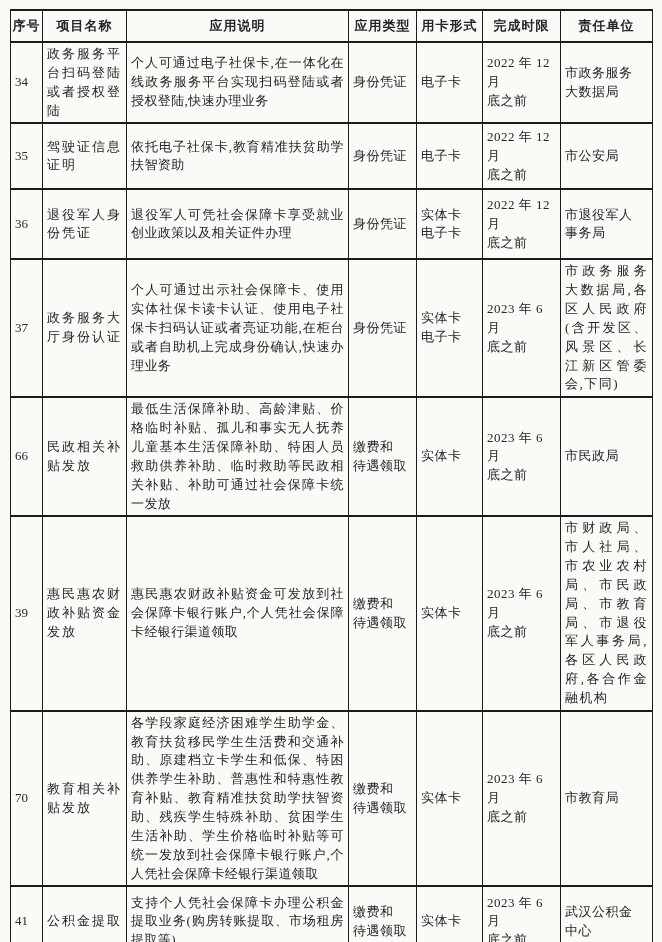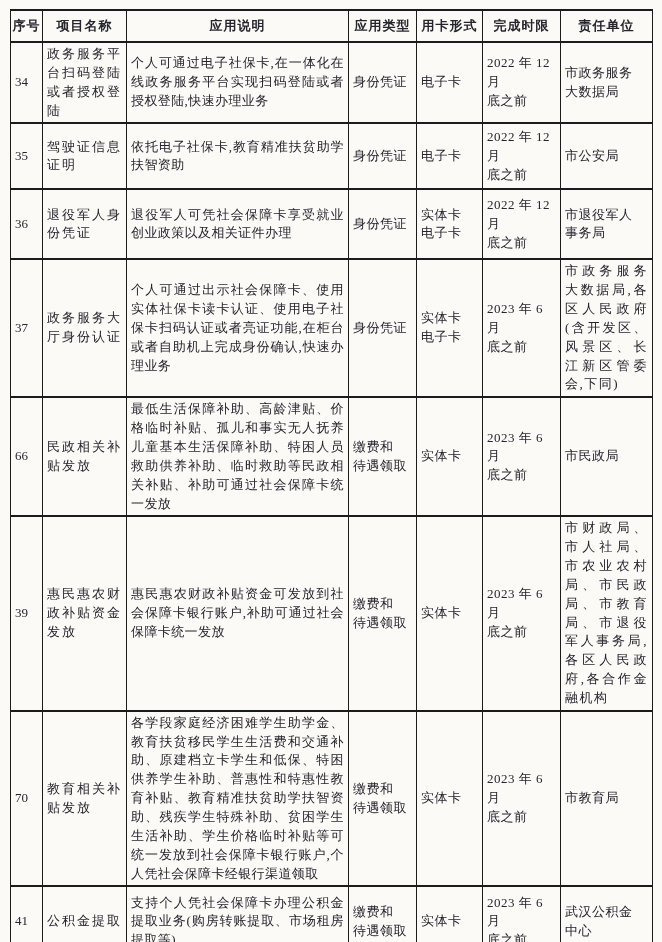--- a/index.html
+++ b/index.html
@@ -145,21 +145,21 @@
         <td class="cell-type">缴费和
 待遇领取</td>
         <td class="cell-card">实体卡</td>
         <td class="cell-deadline">2023 年 6 月
 底之前</td>
         <td class="cell-unit">市民政局</td>
       </tr>
       <tr>
         <td class="cell-seq">39</td>
         <td class="cell-name">惠民惠农财政补贴资金发放</td>
-        <td class="cell-desc">惠民惠农财政补贴资金可发放到社会保障卡银行账户,补助可通过社会保障卡统一发放</td>
+        <td class="cell-desc">惠民惠农财政补贴资金可发放到社会保障卡银行账户,个人凭社会保障卡经银行渠道领取</td>
         <td class="cell-type">缴费和
 待遇领取</td>
         <td class="cell-card">实体卡</td>
         <td class="cell-deadline">2023 年 6 月
 底之前</td>
         <td class="cell-unit">市财政局、市人社局、市农业农村局、市民政局、市教育局、市退役军人事务局,各区人民政府,各合作金融机构</td>
       </tr>
       <tr>
         <td class="cell-seq">70</td>
         <td class="cell-name">教育相关补贴发放</td>

